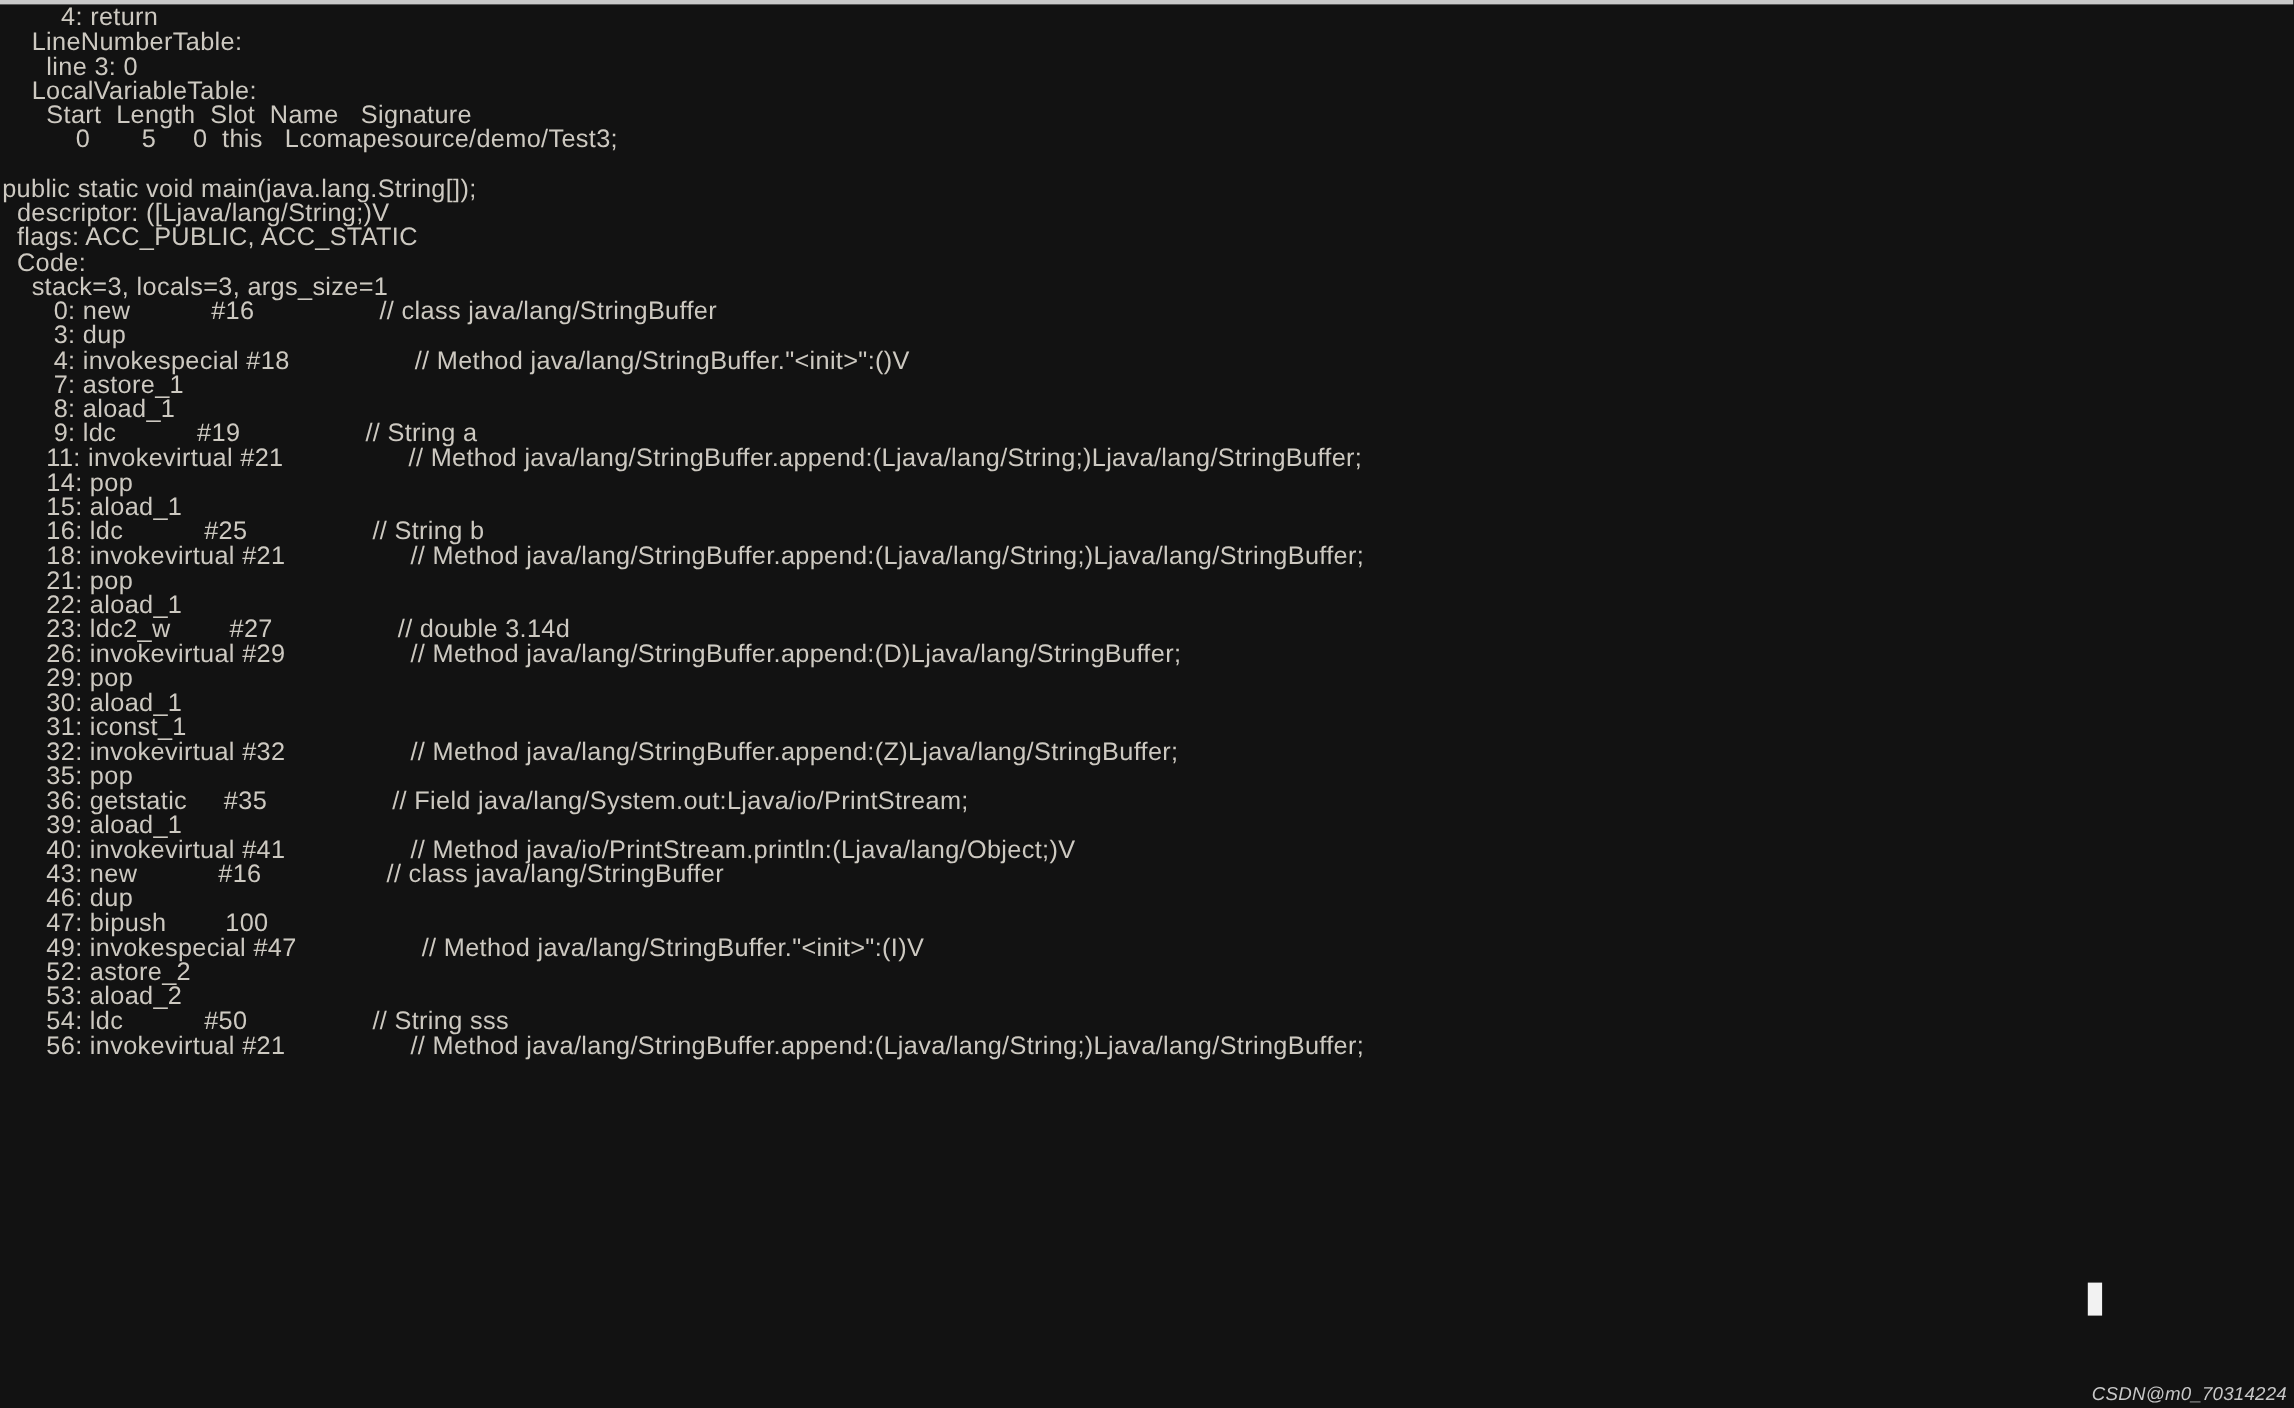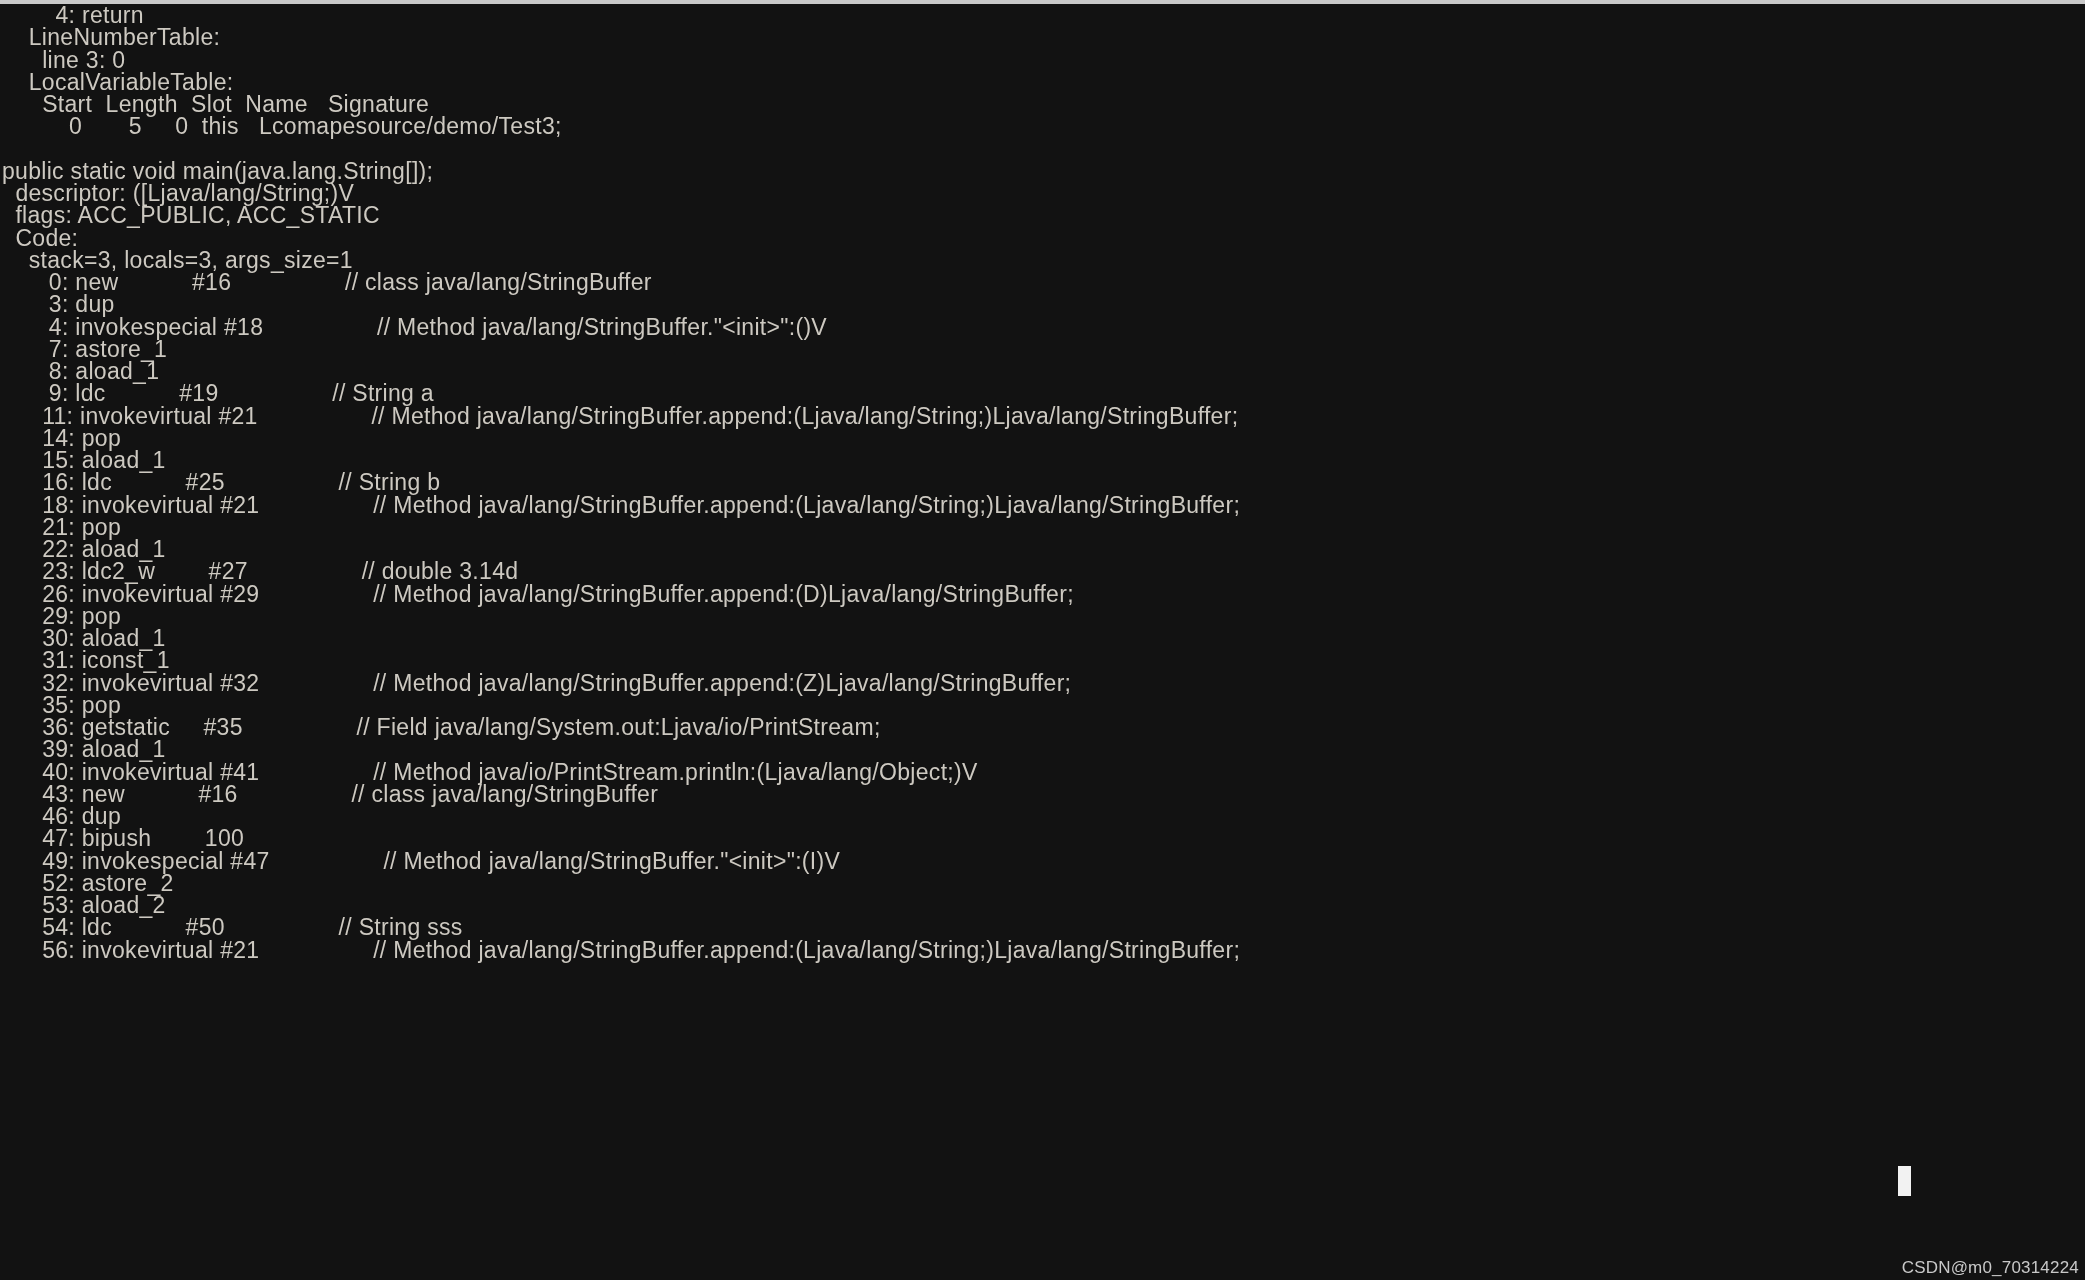--- a/index.html
+++ b/index.html
@@ -86,15 +86,15 @@
 <body style="background: rgb(18, 18, 18);">
 
 <div id="terminal" style="background: rgb(18, 18, 18);">
 
   <div id="top-edge-strip"></div>
 
   <pre id="console-output"><span class="term-line" style="color: rgb(205, 201, 193);">        4: return</span><span class="term-line" style="color: rgb(205, 201, 193);">    LineNumberTable:</span><span class="term-line" style="color: rgb(205, 201, 193);">      line 3: 0</span><span class="term-line" style="color: rgb(205, 201, 193);">    LocalVariableTable:</span><span class="term-line" style="color: rgb(205, 201, 193);">      Start  Length  Slot  Name   Signature</span><span class="term-line" style="color: rgb(205, 201, 193);">          0       5     0  this   Lcomapesource/demo/Test3;</span><span class="term-line blank"> </span><span class="term-line" style="color: rgb(205, 201, 193);">public static void main(java.lang.String[]);</span><span class="term-line" style="color: rgb(205, 201, 193);">  descriptor: ([Ljava/lang/String;)V</span><span class="term-line" style="color: rgb(205, 201, 193);">  flags: ACC_PUBLIC, ACC_STATIC</span><span class="term-line" style="color: rgb(205, 201, 193);">  Code:</span><span class="term-line" style="color: rgb(205, 201, 193);">    stack=3, locals=3, args_size=1</span><span class="term-line" style="color: rgb(205, 201, 193);">       0: new           #16                 // class java/lang/StringBuffer</span><span class="term-line" style="color: rgb(205, 201, 193);">       3: dup</span><span class="term-line" style="color: rgb(205, 201, 193);">       4: invokespecial #18                 // Method java/lang/StringBuffer."&lt;init&gt;":()V</span><span class="term-line" style="color: rgb(205, 201, 193);">       7: astore_1</span><span class="term-line" style="color: rgb(205, 201, 193);">       8: aload_1</span><span class="term-line" style="color: rgb(205, 201, 193);">       9: ldc           #19                 // String a</span><span class="term-line" style="color: rgb(205, 201, 193);">      11: invokevirtual #21                 // Method java/lang/StringBuffer.append:(Ljava/lang/String;)Ljava/lang/StringBuffer;</span><span class="term-line" style="color: rgb(205, 201, 193);">      14: pop</span><span class="term-line" style="color: rgb(205, 201, 193);">      15: aload_1</span><span class="term-line" style="color: rgb(205, 201, 193);">      16: ldc           #25                 // String b</span><span class="term-line" style="color: rgb(205, 201, 193);">      18: invokevirtual #21                 // Method java/lang/StringBuffer.append:(Ljava/lang/String;)Ljava/lang/StringBuffer;</span><span class="term-line" style="color: rgb(205, 201, 193);">      21: pop</span><span class="term-line" style="color: rgb(205, 201, 193);">      22: aload_1</span><span class="term-line" style="color: rgb(205, 201, 193);">      23: ldc2_w        #27                 // double 3.14d</span><span class="term-line" style="color: rgb(205, 201, 193);">      26: invokevirtual #29                 // Method java/lang/StringBuffer.append:(D)Ljava/lang/StringBuffer;</span><span class="term-line" style="color: rgb(205, 201, 193);">      29: pop</span><span class="term-line" style="color: rgb(205, 201, 193);">      30: aload_1</span><span class="term-line" style="color: rgb(205, 201, 193);">      31: iconst_1</span><span class="term-line" style="color: rgb(205, 201, 193);">      32: invokevirtual #32                 // Method java/lang/StringBuffer.append:(Z)Ljava/lang/StringBuffer;</span><span class="term-line" style="color: rgb(205, 201, 193);">      35: pop</span><span class="term-line" style="color: rgb(205, 201, 193);">      36: getstatic     #35                 // Field java/lang/System.out:Ljava/io/PrintStream;</span><span class="term-line" style="color: rgb(205, 201, 193);">      39: aload_1</span><span class="term-line" style="color: rgb(205, 201, 193);">      40: invokevirtual #41                 // Method java/io/PrintStream.println:(Ljava/lang/Object;)V</span><span class="term-line" style="color: rgb(205, 201, 193);">      43: new           #16                 // class java/lang/StringBuffer</span><span class="term-line" style="color: rgb(205, 201, 193);">      46: dup</span><span class="term-line" style="color: rgb(205, 201, 193);">      47: bipush        100</span><span class="term-line" style="color: rgb(205, 201, 193);">      49: invokespecial #47                 // Method java/lang/StringBuffer."&lt;init&gt;":(I)V</span><span class="term-line" style="color: rgb(205, 201, 193);">      52: astore_2</span><span class="term-line" style="color: rgb(205, 201, 193);">      53: aload_2</span><span class="term-line" style="color: rgb(205, 201, 193);">      54: ldc           #50                 // String sss</span><span class="term-line" style="color: rgb(205, 201, 193);">      56: invokevirtual #21                 // Method java/lang/StringBuffer.append:(Ljava/lang/String;)Ljava/lang/StringBuffer;</span></pre>
 
   <div id="block-cursor" style="background: rgb(242, 242, 242); left: 1898px; top: 1166px;"></div>
 
-  <div id="watermark" style="color: rgb(216, 216, 216);">CSDN@m0_70314224</div>
+  <div id="watermark" style="color: rgb(216, 216, 216); font-style: italic;">CSDN@m0_70314224</div>
 
 </div>
 
 </body></html>

